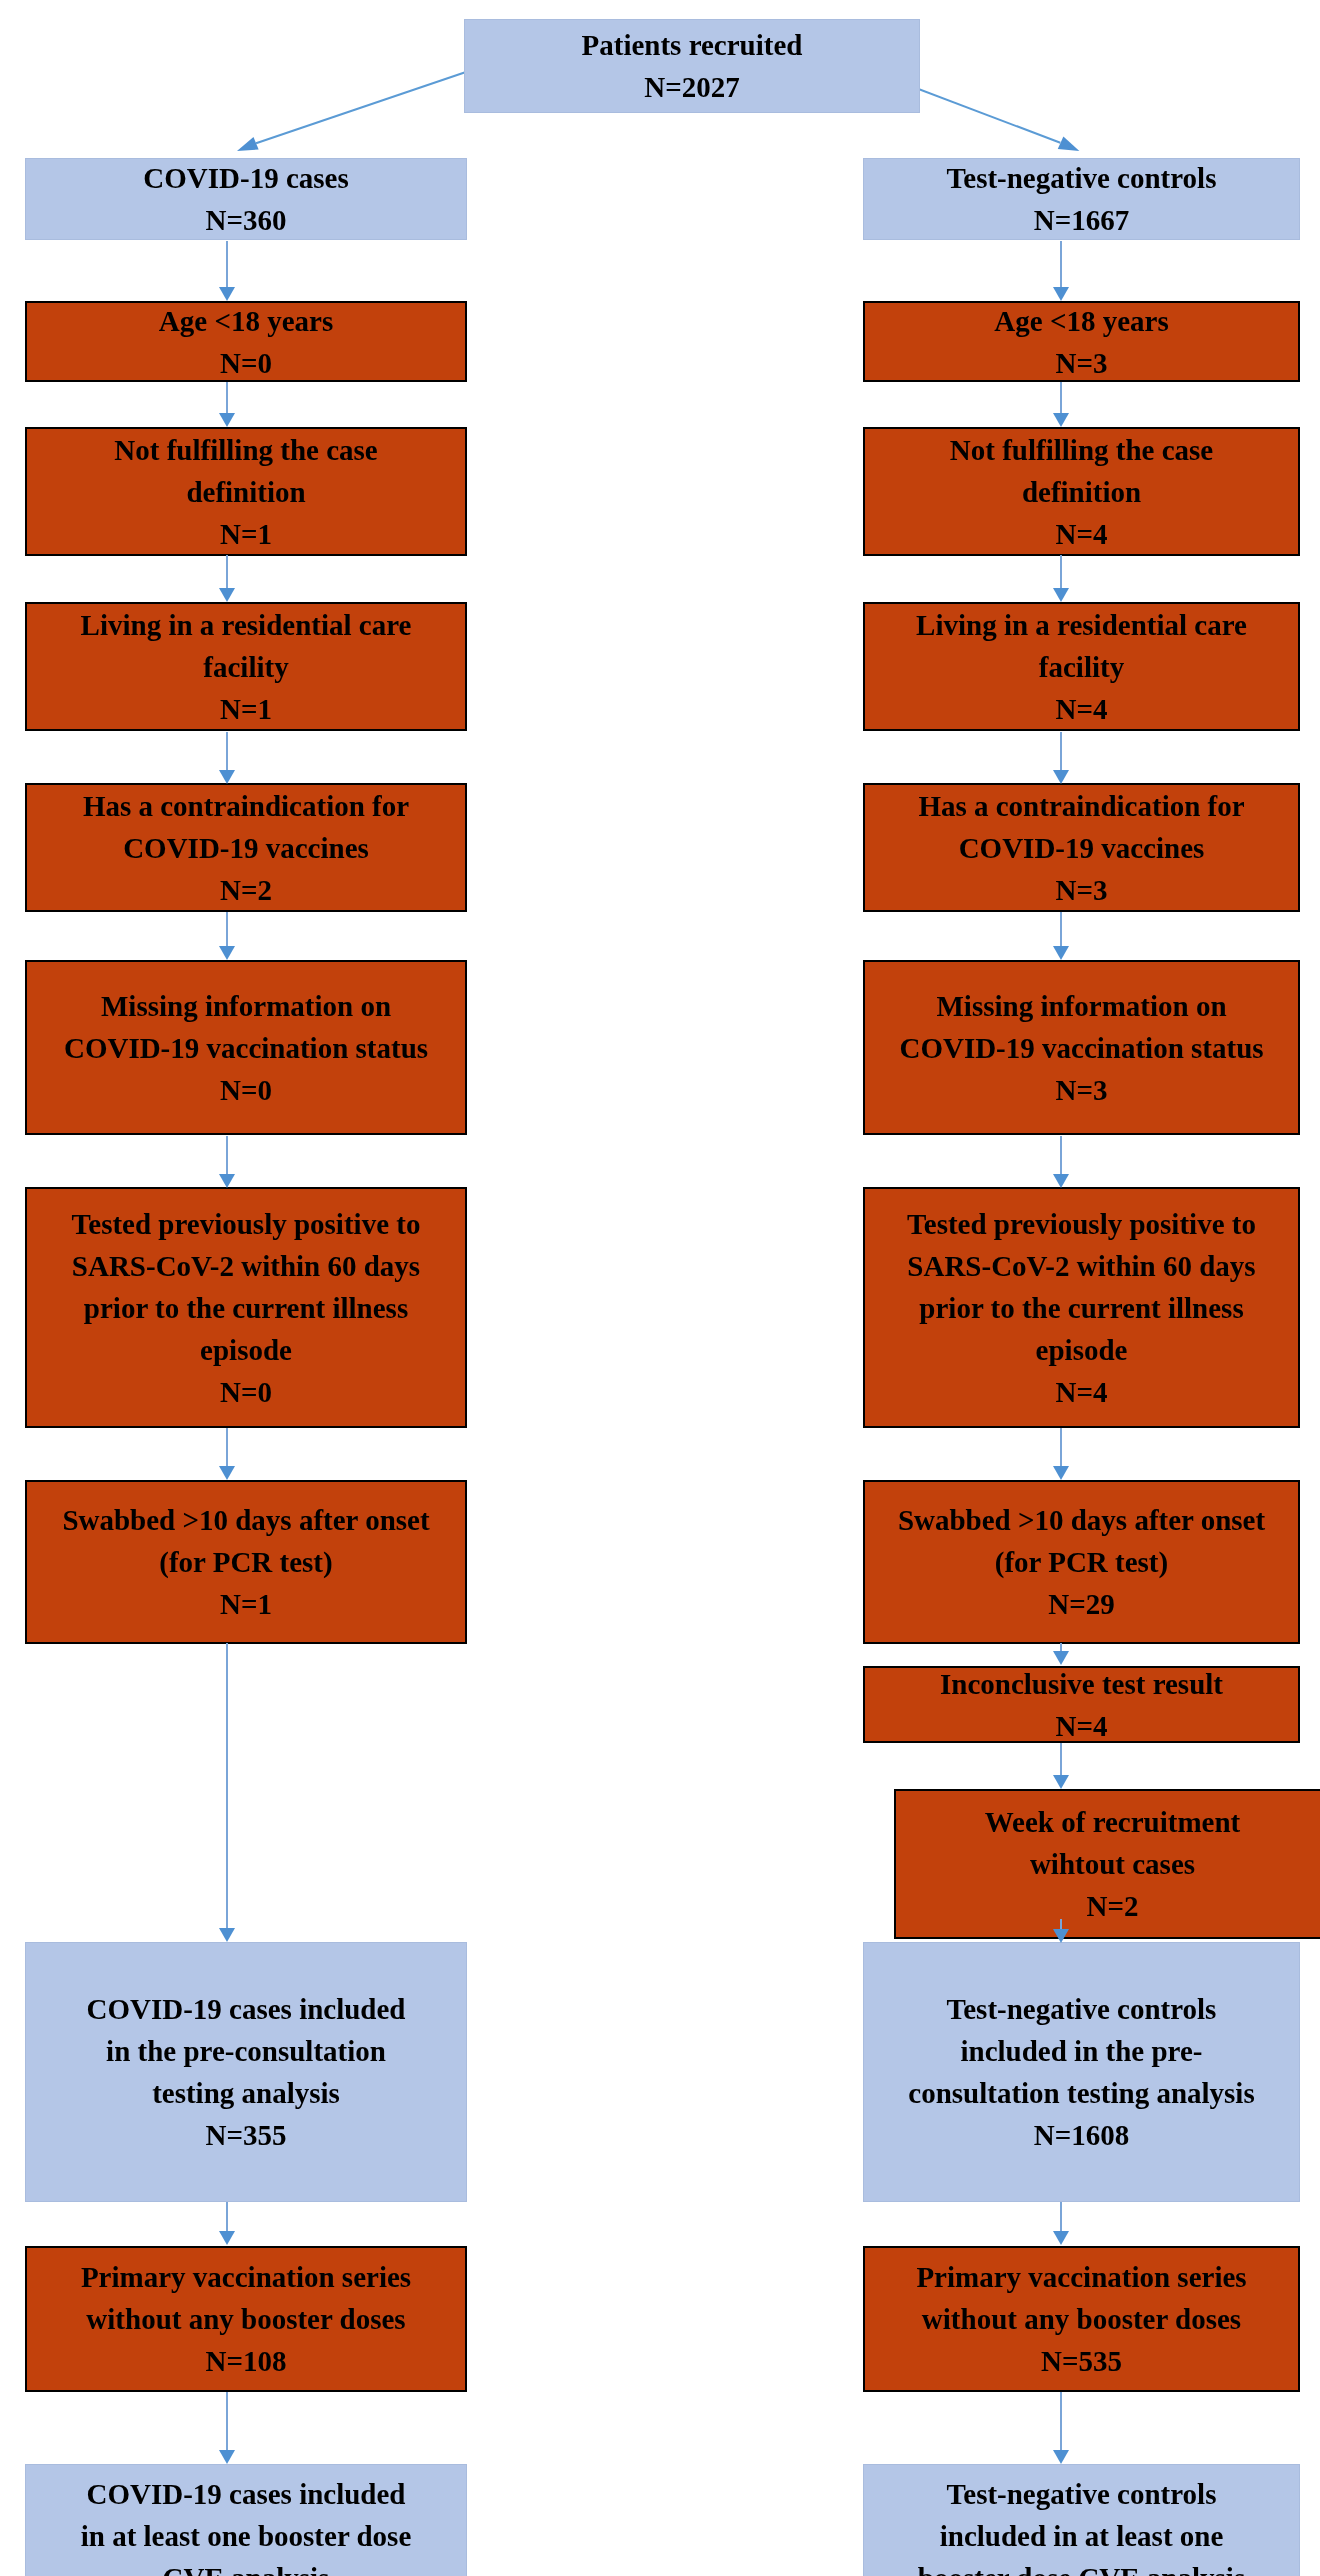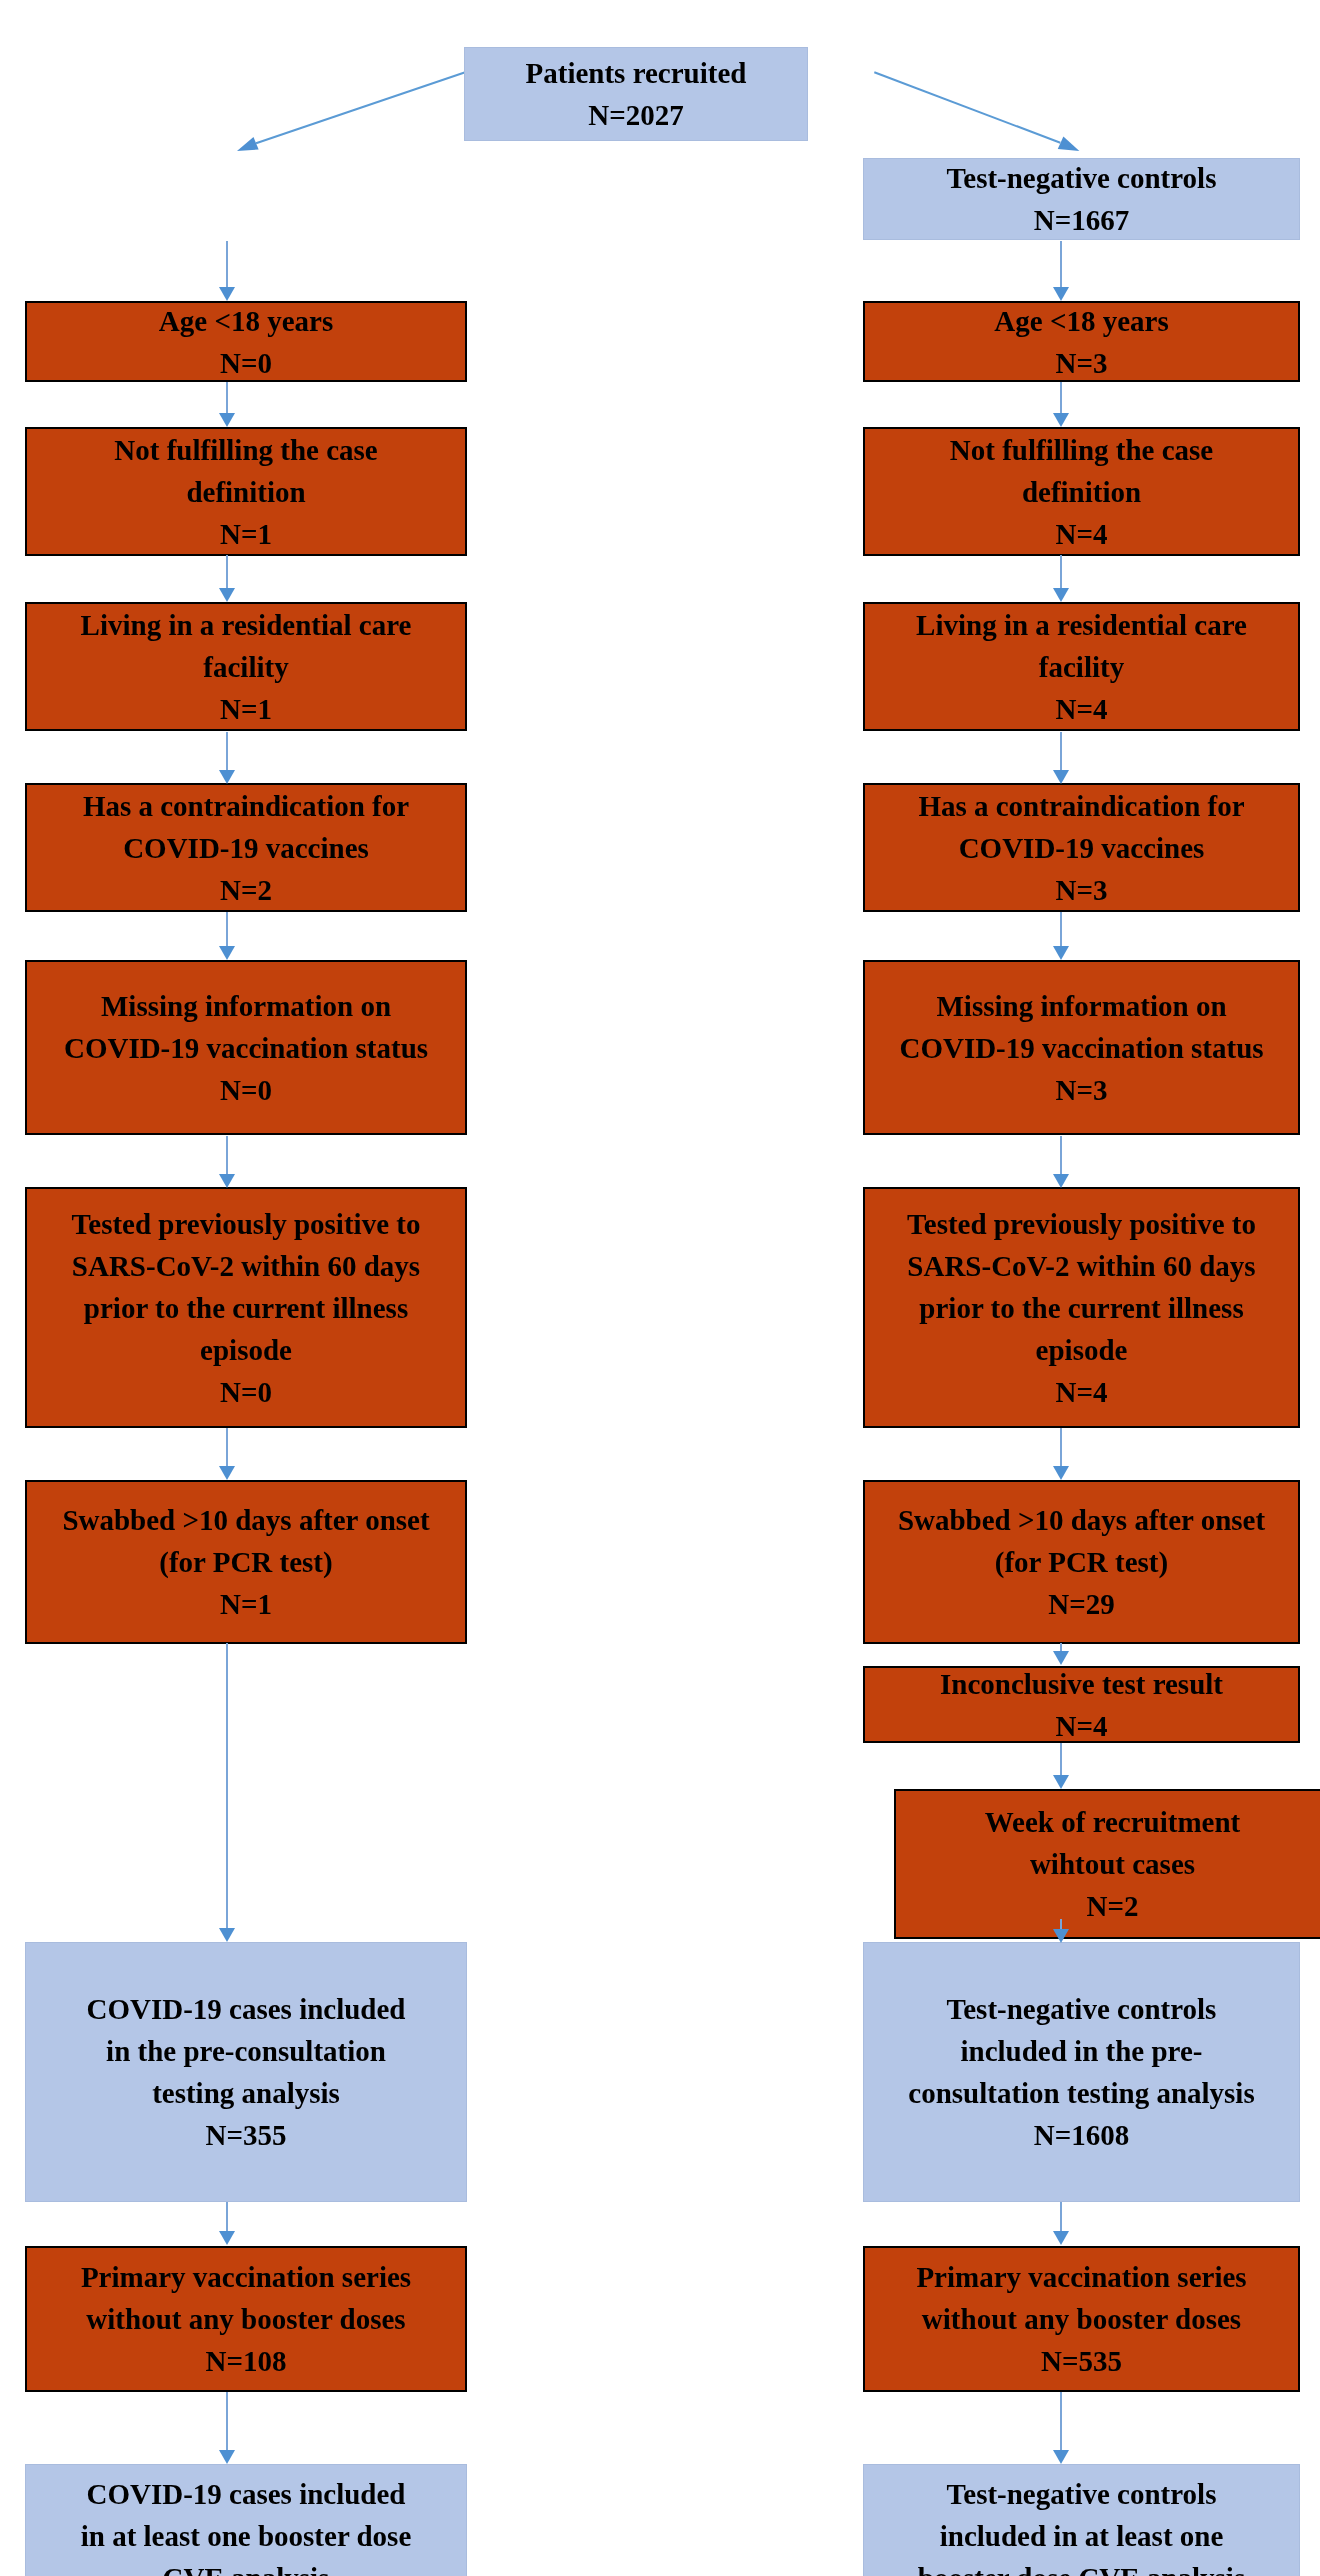--- a/index.html
+++ b/index.html
@@ -63,23 +63,25 @@
 
 <div id="canvas">
 
   <svg class="overlay" width="1321" height="2654" viewBox="0 0 2564 5151">
     <line x1="903" y1="140" x2="497" y2="278" stroke="#5b9bd5" stroke-width="4"></line>
     <polygon points="460,293 502,290 492,266" fill="#4e90d2"></polygon>
     <line x1="1697" y1="140" x2="2058" y2="277" stroke="#5b9bd5" stroke-width="4"></line>
     <polygon points="2095,293 2053,289 2064,265" fill="#4e90d2"></polygon>
   </svg>
 
-  <div class="box blue" style="left:464px;top:19px;width:344px;height:94px;margin-top:28px;">Patients recruited
+  <div class="box blue" style="left:464px;top:19px;width:456px;height:94px;">Patients recruited
 N=2027</div>
 
+  <div class="box blue" style="left:25px;top:158px;width:442px;height:82px;">COVID-19 cases
+N=360</div>
   <div class="box white" style="left:25px;top:301px;width:442px;height:81px;">Age &lt;18 years
 N=0</div>
   <div class="box white" style="left:25px;top:427px;width:442px;height:129px;">Not fulfilling the case
 definition
 N=1</div>
   <div class="box white" style="left:25px;top:602px;width:442px;height:129px;">Living in a residential care
 facility
 N=1</div>
   <div class="box white" style="left:25px;top:783px;width:442px;height:129px;">Has a contraindication for
 COVID-19 vaccines

